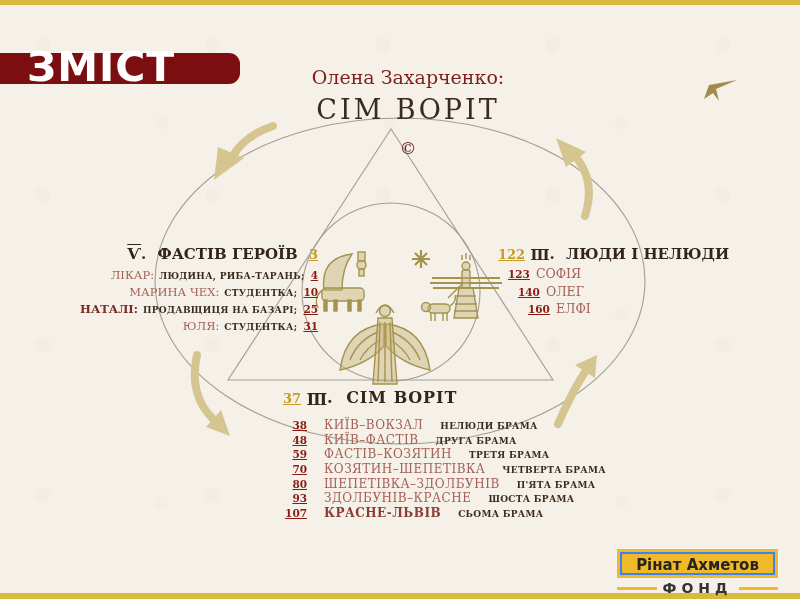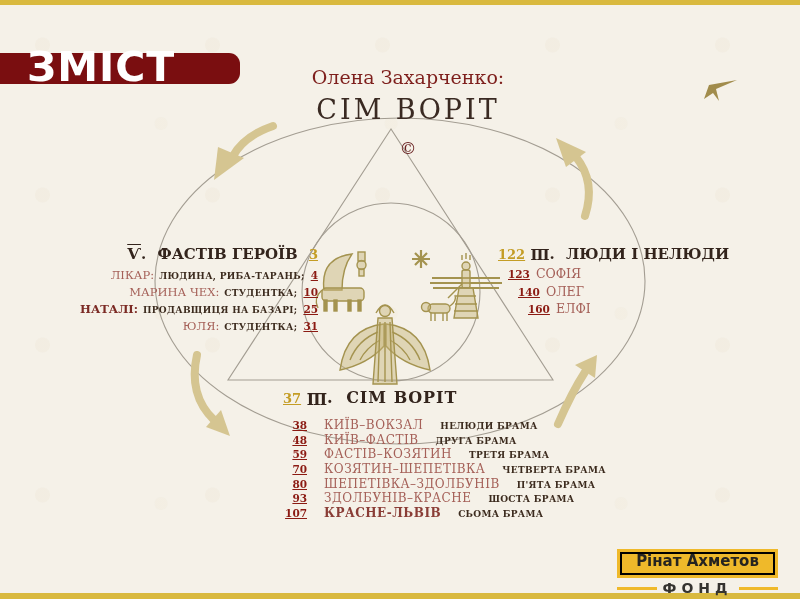--- a/index.html
+++ b/index.html
@@ -63,21 +63,21 @@
   .sec-bottom .sec-head{font-size:16px;}
   .sec-bottom .sec-head .sec-title{letter-spacing:1px; margin-left:8px;}
   .sec-bottom .items{margin-top:9px;}
   .sec-bottom .row{display:flex; align-items:baseline; gap:17px; height:14.7px; white-space:nowrap;}
   .sec-bottom .num{width:24px; text-align:right; flex:none;}
 
   
   .logo{position:absolute; left:617px; top:549px; width:161px;}
   .logo-box{position:relative; height:29px; background:#efb92a;}
   .logo-box .frame{position:absolute; left:3px; top:3px; right:3px; bottom:3px;
-    border:2px solid #000000; display:flex; align-items:flex-start; justify-content:center;}
+    border:2px solid #3b82f6; display:flex; align-items:flex-end; justify-content:center;}
   .logo-box span{font-family:"DejaVu Sans","Liberation Sans",sans-serif;
     font-size:15px; font-weight:bold; color:#262420; line-height:1;}
   .logo-sub{margin-top:2px; display:flex; align-items:center; gap:6px;}
   .logo-sub .dash{flex:1; height:3px; background:#efb92a;}
   .logo-sub span{font-family:"DejaVu Sans","Liberation Sans",sans-serif;
     font-size:14px; font-weight:bold; letter-spacing:5px; color:#35332f;}
 </style>
 </head>
 <body>
 

